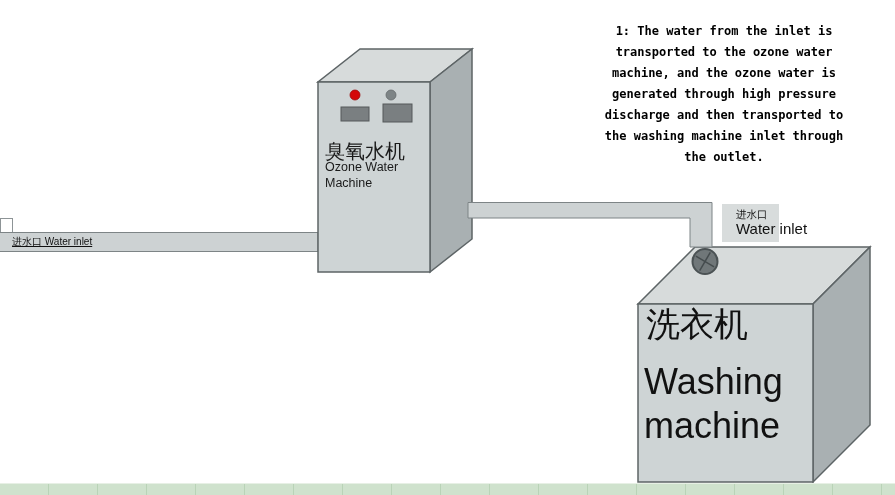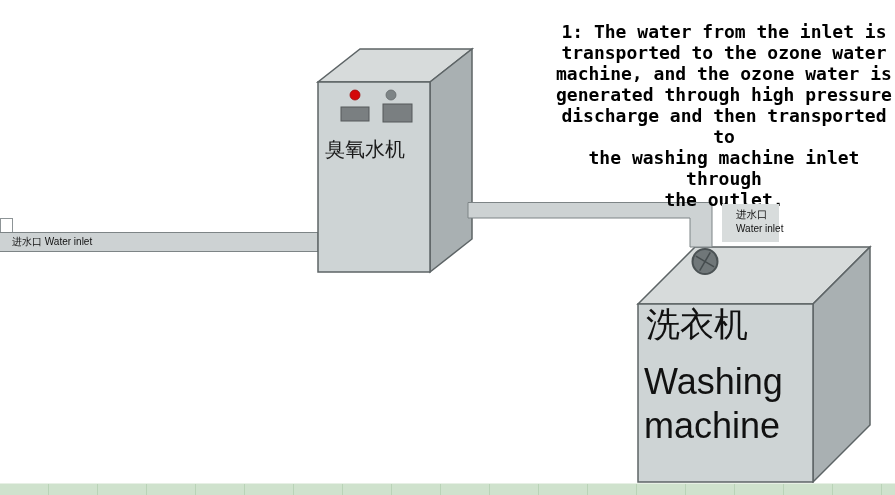--- a/index.html
+++ b/index.html
@@ -6,32 +6,32 @@
   #canvas {
     position:relative; width:895px; height:495px; background:#ffffff;
     overflow:hidden; font-family:"Liberation Sans", sans-serif; color:#000;
   }
   #shapes { position:absolute; left:0; top:0; }
   .abs { position:absolute; }
 
   .note {
     left:553px; top:21px; width:342px;
     font-family:"DejaVu Sans Mono", monospace;
-    font-weight:bold; font-size:18px; line-height:21px;
+    font-weight:bold; font-size:12px; line-height:21px;
     text-align:center; white-space:pre-line; color:#000;
   }
 
-  .ozone-zh { left:325px; top:139px; font-family:Liberation Mono, monospace; font-size:20px; line-height:24px; color:#1a1a1a;text-align:center; }
+  .ozone-zh { left:325px; top:139px; font-family:Liberation Sans, sans-serif; font-size:20px; line-height:24px; color:#1a1a1a;text-align:center; }
   .ozone-en { left:325px; top:160px; font-size:12.5px; line-height:15.5px; white-space:pre-line; color:#1a1a1a; }
 
-  .left-pipe-label { left:12px; top:236px; font-size:10px; line-height:12px; color:#111; white-space:nowrap; }
+  .left-pipe-label { left:12px; top:236px; font-size:10px; line-height:12px; color:#111; white-space:nowrap;text-decoration:underline; }
 
   .right-label-box { left:722px; top:204px; width:57px; height:38px; background:#d8dcdc; }
   .right-label-zh { margin:4px 0 0 14px; font-size:10.5px; line-height:13px; color:#111; }
-  .right-label-en { margin:1px 0 12px 14px; font-size:10px; line-height:13px; color:#111; white-space:nowrap; }
+  .right-label-en { margin:1px 0 12px 14px; font-size:15px; line-height:13px; color:#111; white-space:nowrap; }
 
   .washing-zh { left:646px; top:306px; font-family:Liberation Serif, serif; font-size:34px; line-height:38px; color:#111; }
   .washing-en { left:644px; top:360px; font-size:36px; line-height:44px; white-space:pre-line; color:#111; }
 
   .floor {
     left:0; top:483px; width:895px; height:12px; box-sizing:border-box;
     border-top:1px solid #e7f0e5;
     background:repeating-linear-gradient(90deg, #cfe2cd 0px, #cfe2cd 48px, #b9d3b7 48px, #b9d3b7 49px);
   }
 </style>
@@ -73,20 +73,22 @@
 
   <div class="abs note">1: The water from the inlet is
 transported to the ozone water
 machine, and the ozone water is
 generated through high pressure
 discharge and then transported to
 the washing machine inlet through
 the outlet.</div>
 
   <div class="abs ozone-zh">臭氧水机</div>
+  <div class="abs ozone-en">Ozone Water
+Machine</div>
 
   <div class="abs left-pipe-label">进水口 Water inlet</div>
 
   <div class="abs right-label-box">
     <div class="right-label-zh">进水口</div>
     <div class="right-label-en">Water inlet</div>
   </div>
 
   <div class="abs washing-zh">洗衣机</div>
   <div class="abs washing-en">Washing

